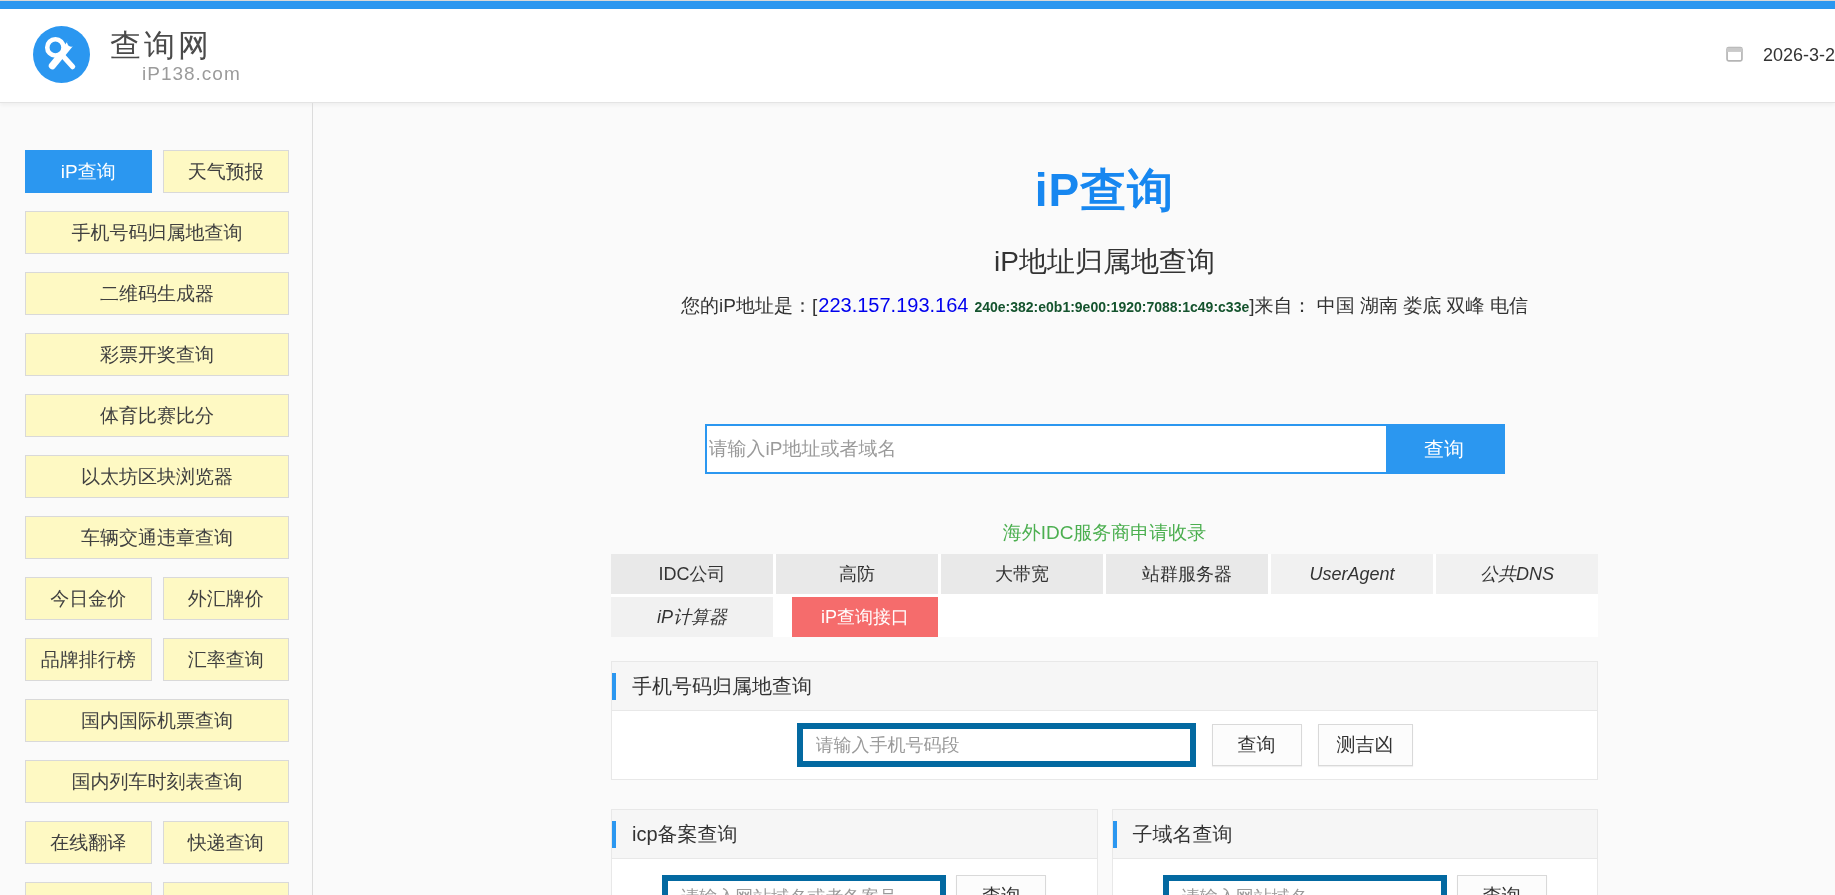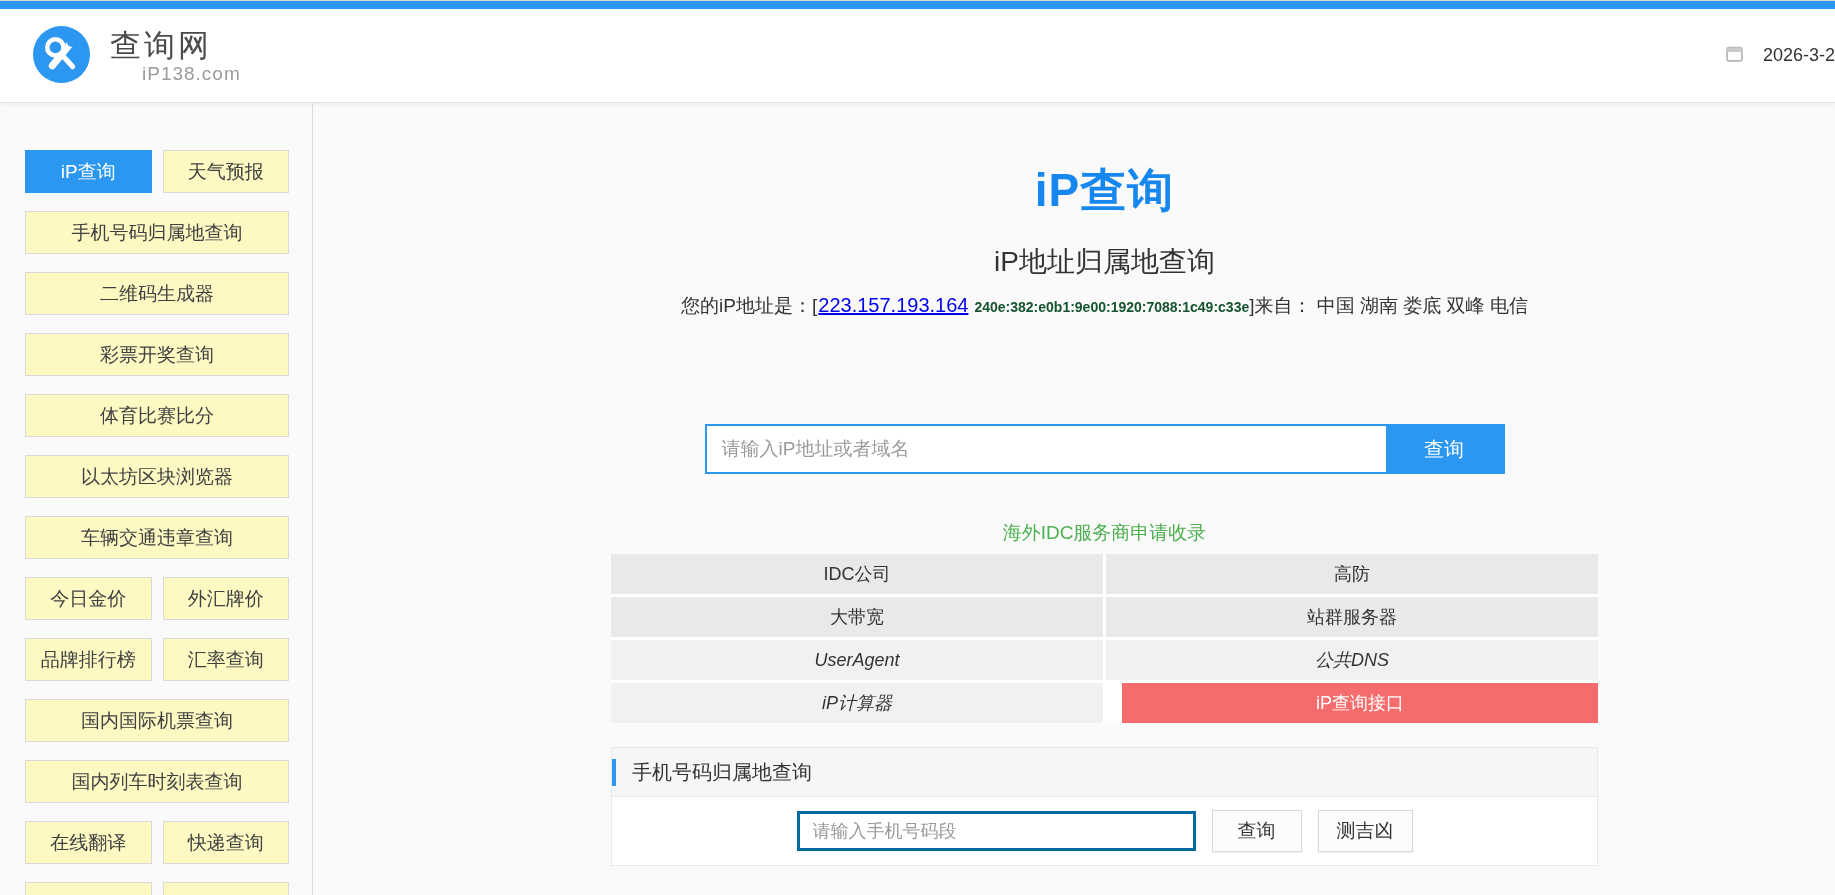--- a/index.html
+++ b/index.html
@@ -19,36 +19,36 @@
   
   .sidebar{position:absolute;left:0;top:103px;bottom:0;width:313px;border-right:1px solid #dcdcdc;padding:47px 23px 0 25px;}
   .side-row{display:flex;gap:11px;margin-bottom:18px;}
   .sbtn{flex:1;height:43px;display:flex;align-items:center;justify-content:center;background:#fef9c3;border:1px solid #d9d9d9;font-size:19px;color:#404040;cursor:pointer;white-space:nowrap;}
   .sbtn.active{background:var(--accent);border-color:var(--accent);color:#fff;}
   
   .content{position:absolute;left:611px;top:103px;width:987px;}
   .main-logo{margin-top:60px;text-align:center;font-size:46px;font-weight:700;color:#1787f0;letter-spacing:1px;line-height:54px;cursor:pointer;}
   .page-heading{margin-top:28px;text-align:center;font-size:28px;font-weight:400;color:#333;line-height:33px;}
   .ip-line{margin-top:14px;text-align:center;font-size:19px;color:#333;line-height:26px;white-space:nowrap;}
-  .ip-line .ipv4{color:var(--link);text-decoration:underline;font-size:20px;cursor:pointer;margin:0 6px 0 1px;}
+  .ip-line .ipv4{color:var(--link);font-size:20px;cursor:pointer;margin:0 6px 0 1px;}
   .ip-line .ipv6{font-size:14px;font-weight:700;color:#14532d;letter-spacing:0;}
   .search-wrap{width:800px;height:50px;margin:104px auto 0;display:flex;border:2px solid var(--accent);background:#fff;}
-  .search-input{flex:1;border:none;outline:none;padding:0 15px;font-size:19px;color:#333;background:#fff;}
+  .search-input{flex:1;border:none;outline:none;padding:0 2px;font-size:19px;color:#333;background:#fff;}
   .search-input::placeholder{color:#9a9a9a;}
   .search-btn{width:117px;background:var(--accent);border:none;color:#fff;font-size:20px;cursor:pointer;}
   .idc-link{margin-top:46px;text-align:center;font-size:19px;font-weight:400;color:var(--green);line-height:26px;cursor:pointer;}
-  .quick-table{margin-top:8px;display:grid;grid-template-columns:repeat(2,1fr);gap:3px;background:#fff;}
+  .quick-table{margin-top:8px;display:grid;grid-template-columns:repeat(6,1fr);gap:3px;background:#fff;}
   .q-cell{height:40px;display:flex;align-items:center;justify-content:center;font-size:18px;color:#333;background:#e9e9e9;cursor:pointer;}
   .q-cell.r2{background:#f1f1f1;font-style:italic;}
   .q-cell.red{background:var(--red);color:#fff;margin-left:16px;}
   .section{margin-top:24px;border:1px solid #e8e8e8;background:#fff;}
   .section-header{height:49px;background:#f6f6f6;border-bottom:1px solid #e8e8e8;display:flex;align-items:center;font-size:20px;color:#333;}
   .accent-bar{width:4px;height:27px;background:var(--accent);margin-right:16px;}
   .section-body{height:68px;display:flex;align-items:center;justify-content:center;gap:16px;background:#fff;}
-  .text-input{height:40px;border:3px solid #0369a1;padding:16px 13px;font-size:18px;color:#333;outline:none;background:#fff;}
+  .text-input{height:40px;border:6px solid #0369a1;padding:16px 13px;font-size:18px;color:#333;outline:none;background:#fff;}
   .text-input::placeholder{color:#9a9a9a;}
   .phone-input{width:399px;}
   .gbtn{height:42px;min-width:90px;padding:0 18px;background:#fcfcfc;border:1px solid #d9d9d9;font-size:19px;color:#333;cursor:pointer;box-shadow:0 1px 1px rgba(0,0,0,.06);}
   .bottom-row{display:flex;gap:14px;margin-top:29px;}
   .half-section{flex:1;margin-top:0;}
   .half-section .section-body{height:90px;align-items:flex-start;padding-top:16px;gap:10px;}
   .half-section .text-input{width:284px;}
 </style>
 </head>
 <body>

